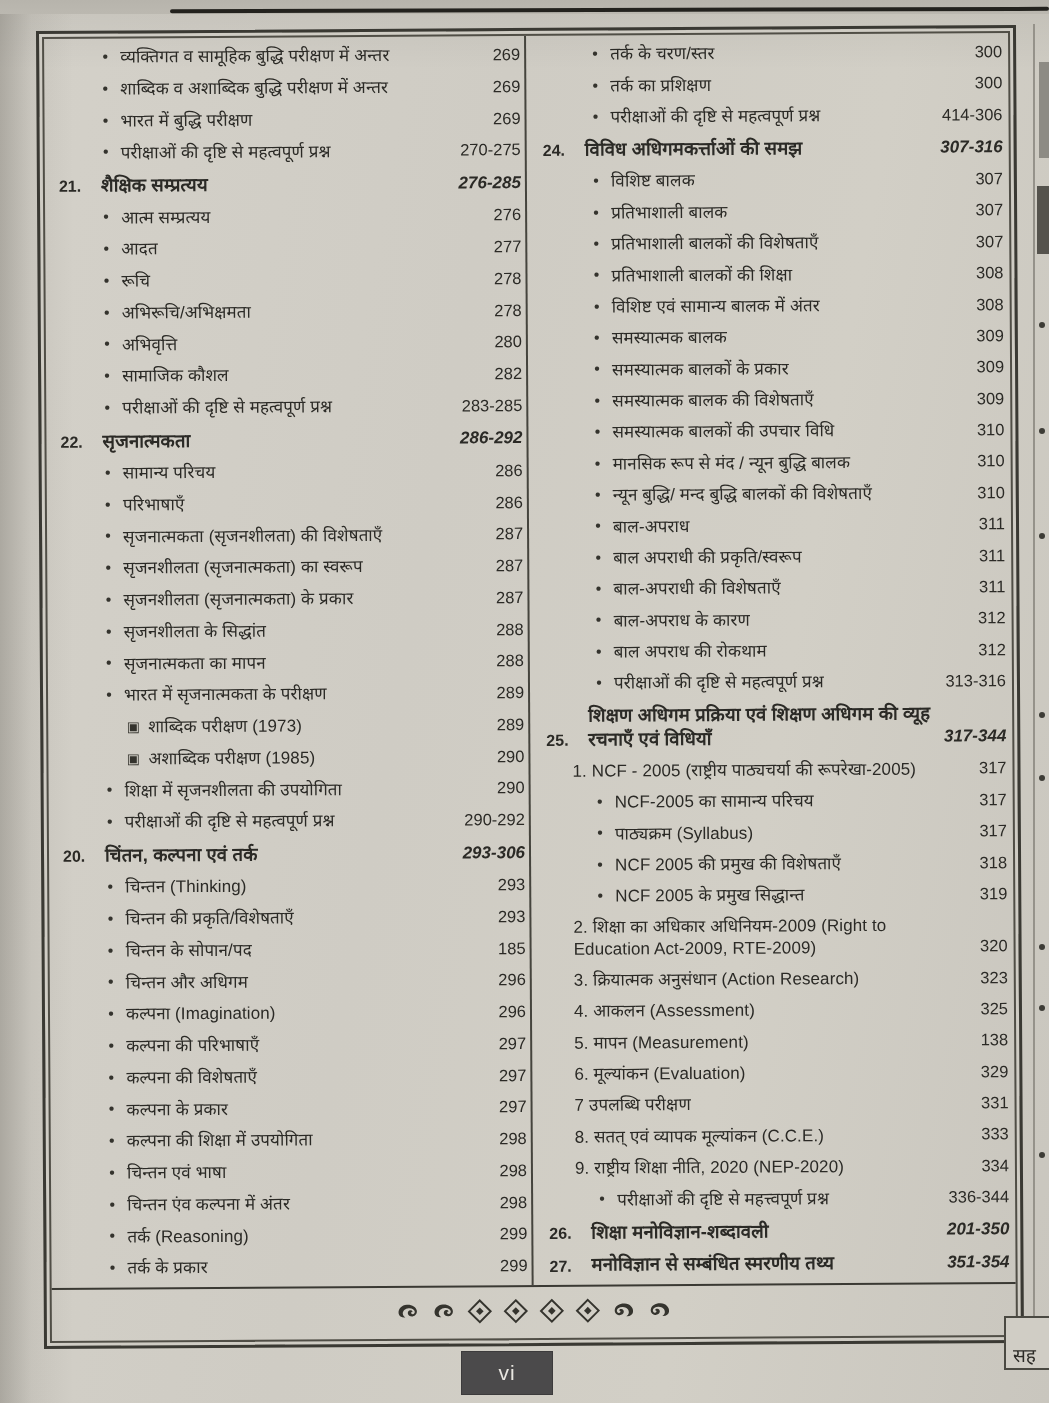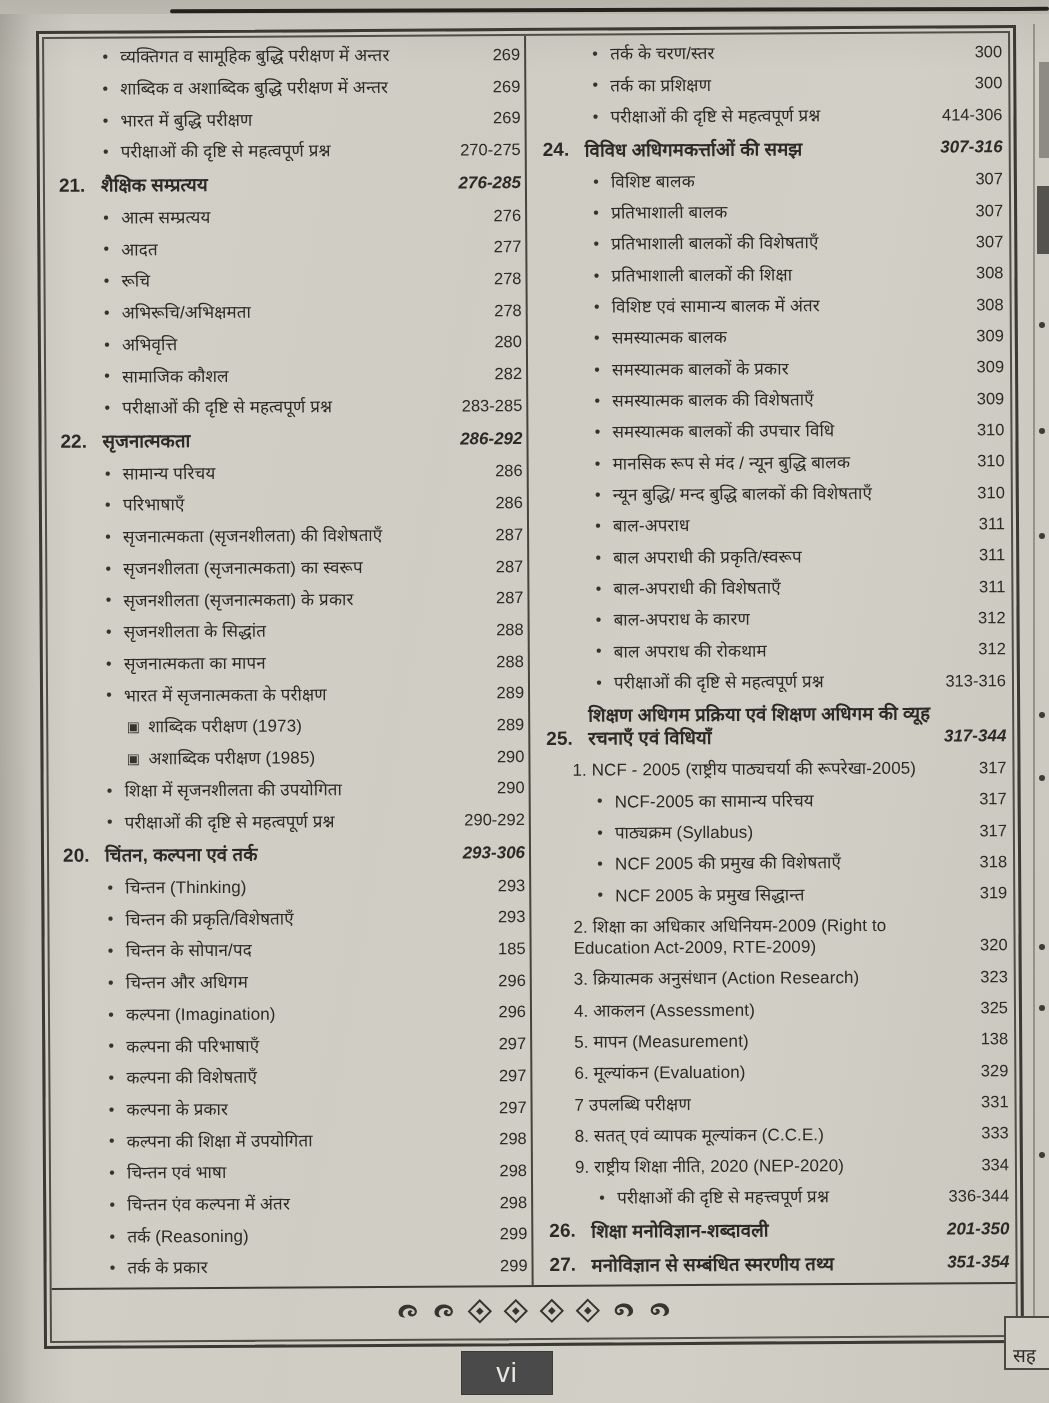--- a/index.html
+++ b/index.html
@@ -37,21 +37,21 @@
     display:flex;flex-direction:column;justify-content:space-between;
     box-sizing:border-box;padding:8px 4px 8px 8px;width:50%;
   }
   .col.left{border-right:2px solid #45443d;padding-left:14px;}
   .col.right{padding-left:16px;padding-right:6px;}
 
   .row{display:flex;align-items:flex-end;line-height:1.25;}
   .row .txt{flex:1;font-size:17px;letter-spacing:.1px;}
   .row .pg{min-width:66px;text-align:right;font-size:16.5px;padding-bottom:1px;white-space:nowrap;}
   .row.chapter{font-weight:bold;}
-  .row.chapter .chnum{width:42px;font-size:19px;flex:none;}
+  .row.chapter .chnum{width:42px;font-size:16px;flex:none;}
   .row.chapter .txt{font-size:18.5px;}
   .row.chapter .pg{font-size:17px;font-weight:bold;font-style:italic;}
   .marker{flex:none;width:30px;text-align:center;color:#34332d;}
   .m-bullet .marker{margin-left:32px;font-size:10px;padding-bottom:5px;}
   .m-square .marker{margin-left:56px;font-size:14px;padding-bottom:2px;}
   .m-none .marker{width:20px;margin-left:6px;}
   .col.right .m-bullet .marker{margin-left:38px;}
   .row.item .txt{padding-right:6px;}
 
   
@@ -61,21 +61,21 @@
   }
   .orn{width:26px;height:26px;flex:none;}
   .orn svg{width:100%;height:100%;display:block;}
   .orn.flip svg{transform:scaleX(-1);}
 
   
   .page-label-box{
     position:absolute;left:462px;top:1352px;width:90px;height:42px;
     background:#4b4a4b;color:#e9e7e1;
     display:flex;align-items:center;justify-content:center;
-    font-size:27px;letter-spacing:1px;box-shadow:0 0 0 1px #3c3b3c;
+    font-size:21px;letter-spacing:1px;box-shadow:0 0 0 1px #3c3b3c;
   }
 
   
   .edge-tab1{position:absolute;right:0;top:62px;width:10px;height:96px;background:#8d8b84;}
   .edge-tab2{position:absolute;right:0;top:186px;width:12px;height:68px;background:#55534d;}
   .edge-dot{position:absolute;right:4px;width:6px;height:6px;border-radius:50%;background:#3d3c36;}
   .edge-snippet-box{
     position:absolute;right:0;top:1316px;width:36px;height:50px;
     border:2px solid #4a4942;border-right:none;background:#d0cdc5;
     display:flex;align-items:flex-end;padding-left:7px;

